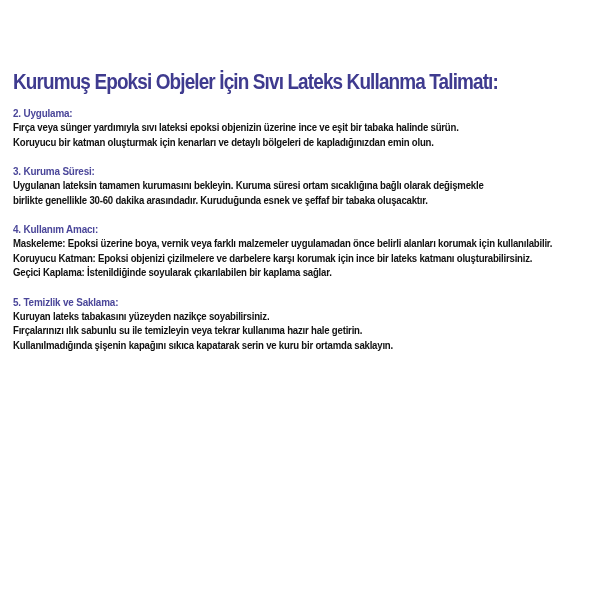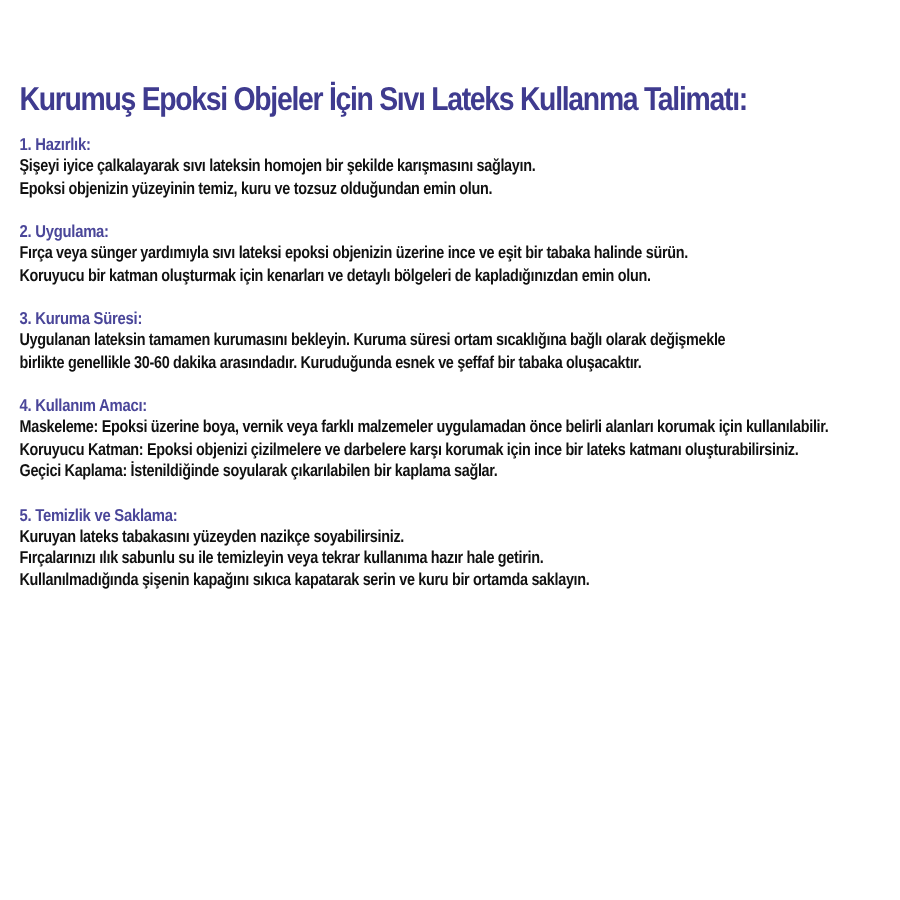--- a/index.html
+++ b/index.html
@@ -1,33 +1,28 @@
 <!DOCTYPE html>
 <html><head>
 <meta charset="utf-8">
 <style>
   html, body { margin:0; padding:0; background:#ffffff; }
   body { width:600px; height:600px; position:relative; overflow:hidden; font-family:"Liberation Sans", sans-serif; }
-  .doc { position:absolute; left:13px; top:52px; width:585px; }
+  .doc { position:absolute; left:13px; top:68px; width:585px; }
   .title { font-size:22px; font-weight:bold; color:#3f3b8f; letter-spacing:-1px; transform:scaleX(0.86); transform-origin:left top; white-space:nowrap; margin:0 0 10px 0; line-height:28px; }
   .section { margin-bottom:15px; }
   .heading { font-size:11.5px; font-weight:bold; color:#4a4699; transform:scaleX(0.86); transform-origin:left top; white-space:nowrap; line-height:14px; letter-spacing:-0.2px; }
   .line { font-size:11.5px; font-weight:bold; color:#111111; transform:scaleX(0.835); transform-origin:left top; white-space:nowrap; line-height:14.5px; letter-spacing:-0.25px; }
 </style>
 </head>
 <body>
 
 <div class="doc">
   <div class="title">Kurumuş Epoksi Objeler İçin Sıvı Lateks Kullanma Talimatı:</div>
 
-  <div class="section">
-    <div class="heading">1. Hazırlık:</div>
-    <div class="line">Şişeyi iyice çalkalayarak sıvı lateksin homojen bir şekilde karışmasını sağlayın.</div>
-    <div class="line">Epoksi objenizin yüzeyinin temiz, kuru ve tozsuz olduğundan emin olun.</div>
-  </div>
 
   <div class="section">
     <div class="heading">2. Uygulama:</div>
     <div class="line">Fırça veya sünger yardımıyla sıvı lateksi epoksi objenizin üzerine ince ve eşit bir tabaka halinde sürün.</div>
     <div class="line">Koruyucu bir katman oluşturmak için kenarları ve detaylı bölgeleri de kapladığınızdan emin olun.</div>
   </div>
 
   <div class="section">
     <div class="heading">3. Kuruma Süresi:</div>
     <div class="line">Uygulanan lateksin tamamen kurumasını bekleyin. Kuruma süresi ortam sıcaklığına bağlı olarak değişmekle</div>

